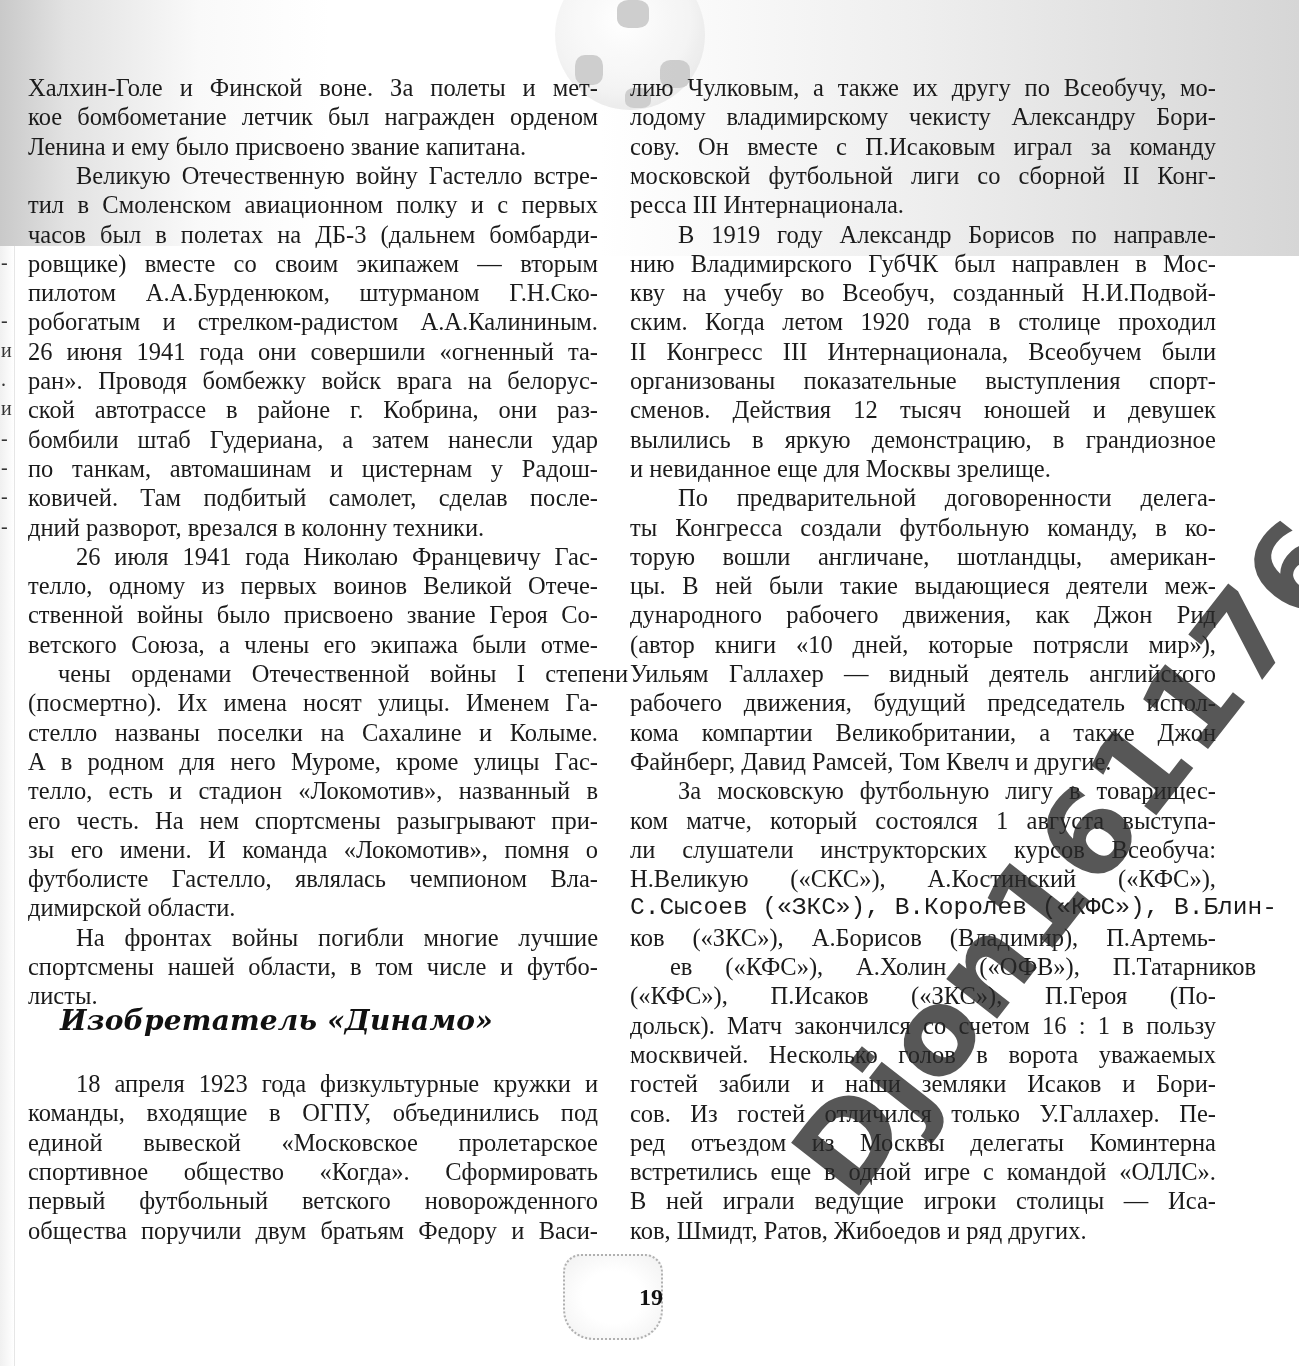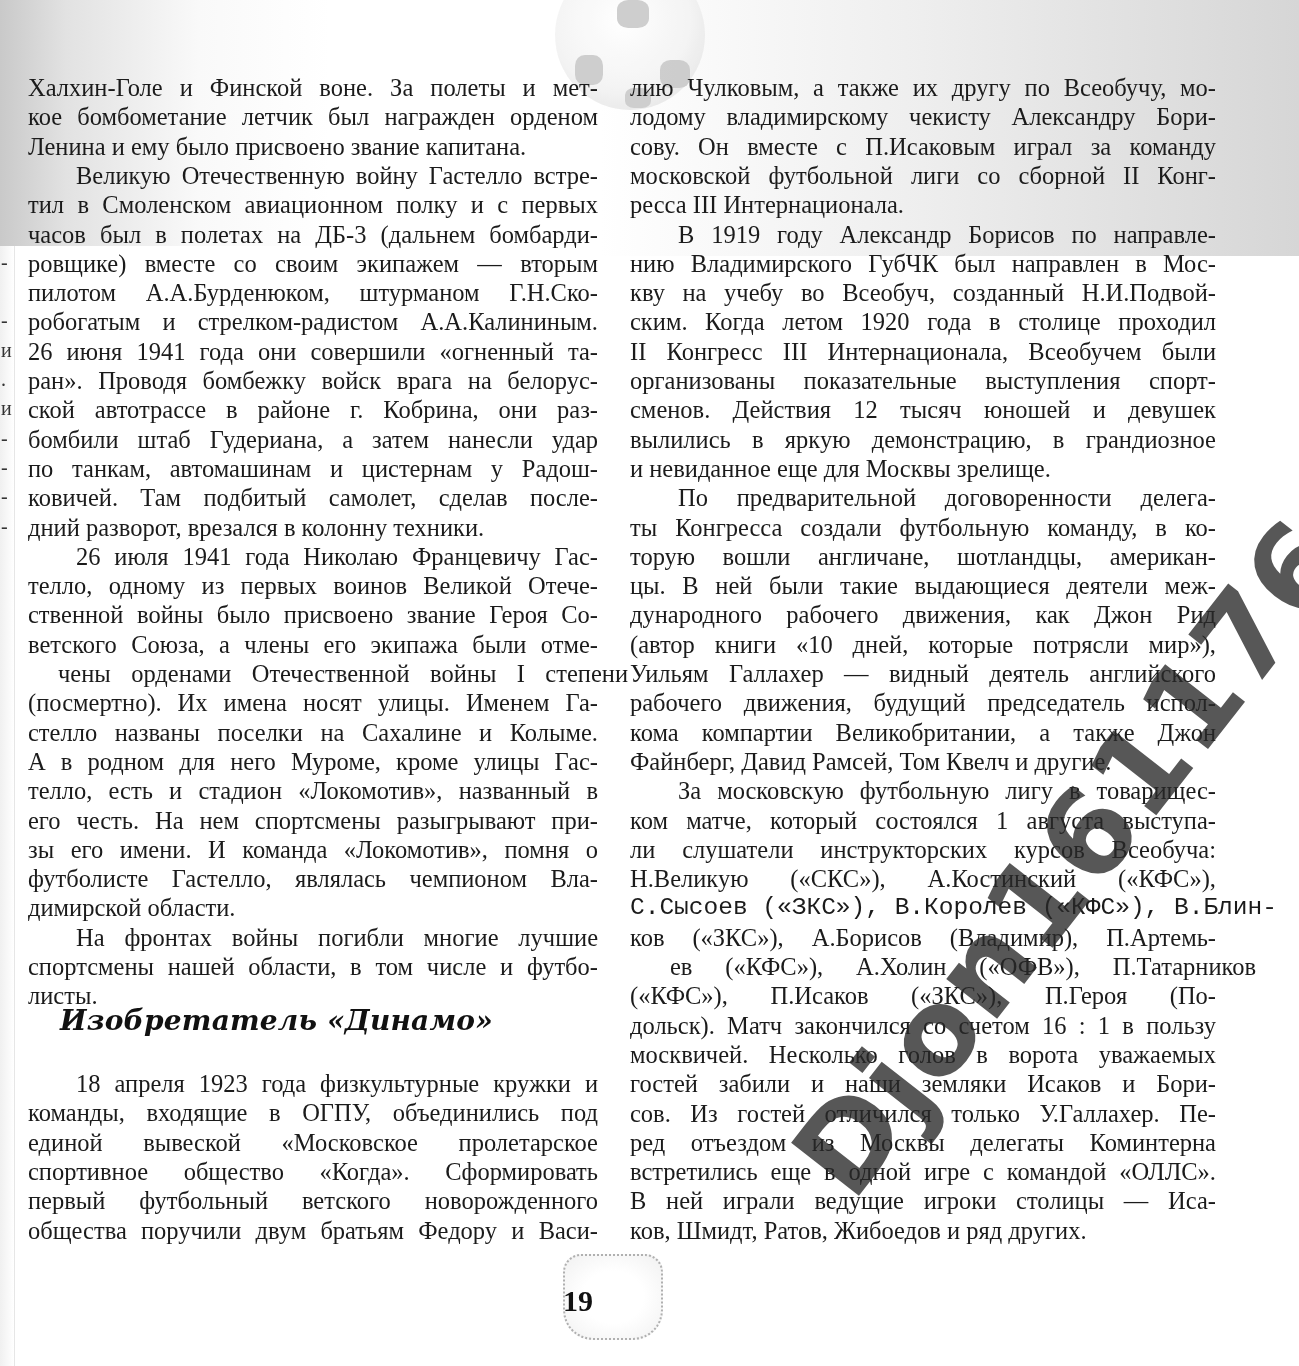--- a/index.html
+++ b/index.html
@@ -48,22 +48,22 @@
     color:#111; letter-spacing:0.2px;
   }
   .page-no {
     position:absolute; left:563px; top:1254px; width:100px; height:86px;
   }
   .page-no .frame {
     position:absolute; inset:0; border:2px dotted #b0b0b0; border-radius:18px 18px 30px 30px;
     background:radial-gradient(ellipse at center, #ffffff 45%, #f1f1f1 100%);
   }
   .page-no .num {
-    position:absolute; left:0; right:0; top:30px; text-align:left;
-    font-size:30px; font-weight:bold; color:#111;
+    position:absolute; left:0; right:0; top:30px; text-align:right;
+    font-size:24px; font-weight:bold; color:#111;
   }
   .watermark {
     position:absolute; left:820px; top:1110px;
     font-family:"DejaVu Sans", "Liberation Sans", sans-serif;
     font-weight:bold; font-size:118px; color:rgba(40,40,40,0.78);
     transform:rotate(-52deg); transform-origin:left center;
     white-space:nowrap; letter-spacing:2px;
     pointer-events:none;
   }
 </style>

